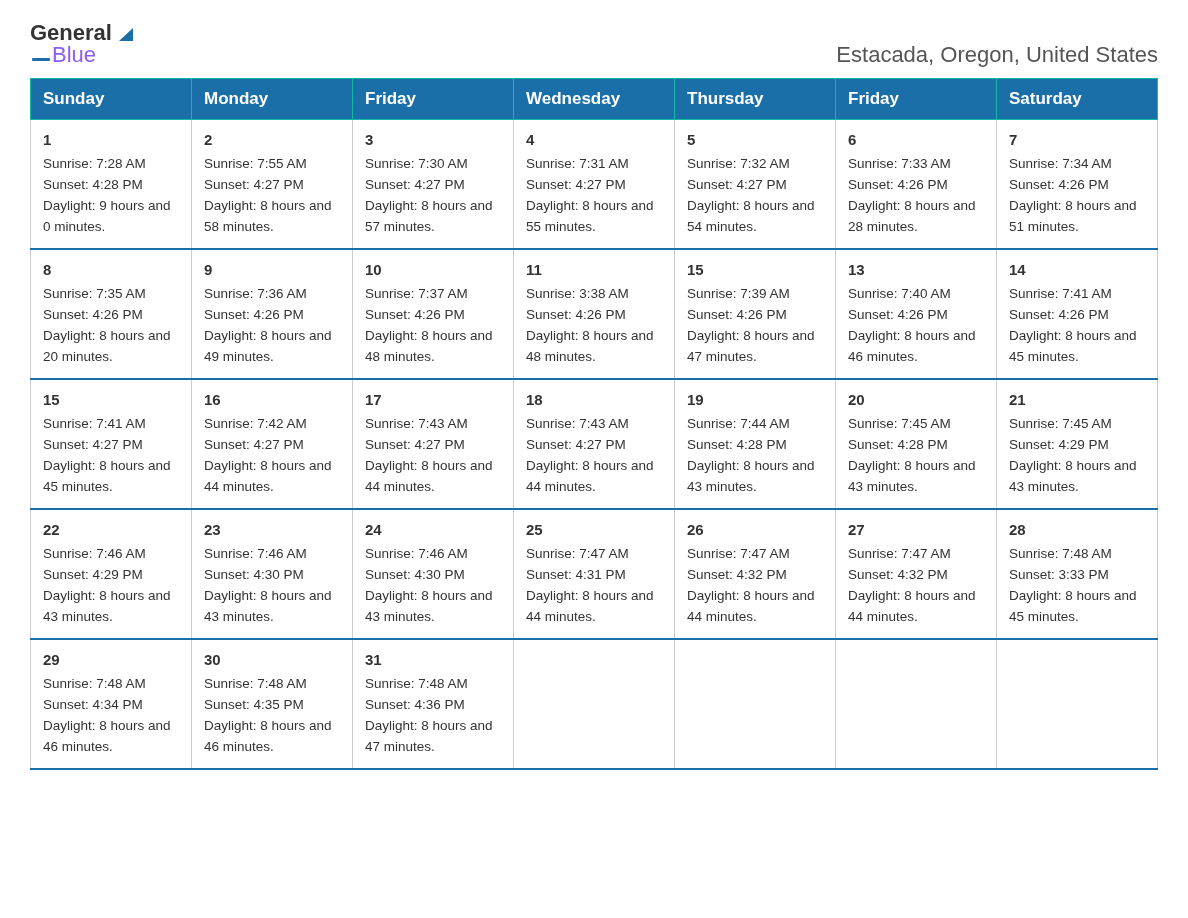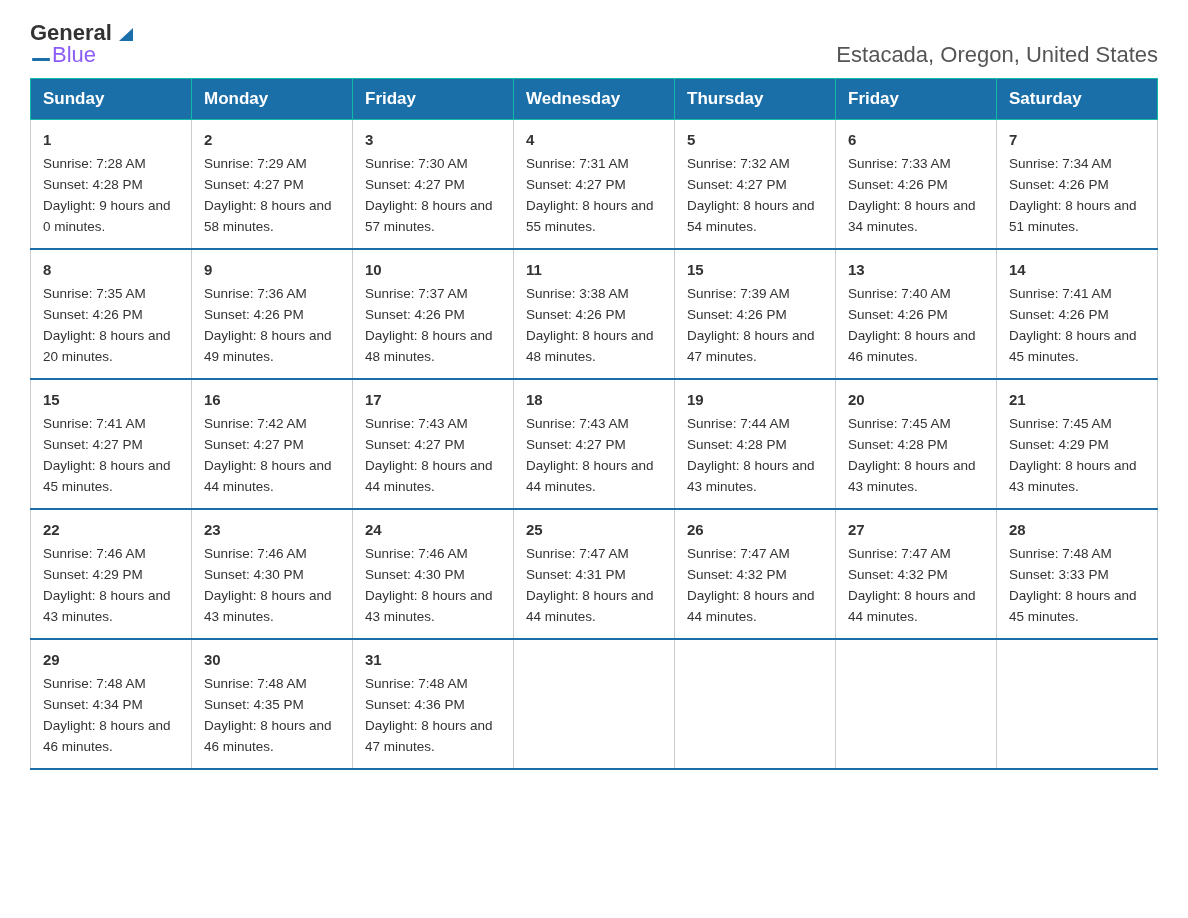--- a/index.html
+++ b/index.html
@@ -123,21 +123,21 @@
   <tbody id="calendar-body">
   <tr>
         <td>
         <span class="day-num">1</span>
         <span>Sunrise: 7:28 AM</span><br>
         <span>Sunset: 4:28 PM</span><br>
         <span>Daylight: 9 hours and 0 minutes.</span>
       </td>
         <td>
         <span class="day-num">2</span>
-        <span>Sunrise: 7:29 AM</span><br>
+        <span>Sunrise: 7:55 AM</span><br>
         <span>Sunset: 4:27 PM</span><br>
         <span>Daylight: 8 hours and 58 minutes.</span>
       </td>
         <td>
         <span class="day-num">3</span>
         <span>Sunrise: 7:30 AM</span><br>
         <span>Sunset: 4:27 PM</span><br>
         <span>Daylight: 8 hours and 57 minutes.</span>
       </td>
         <td>
@@ -149,21 +149,21 @@
         <td>
         <span class="day-num">5</span>
         <span>Sunrise: 7:32 AM</span><br>
         <span>Sunset: 4:27 PM</span><br>
         <span>Daylight: 8 hours and 54 minutes.</span>
       </td>
         <td>
         <span class="day-num">6</span>
         <span>Sunrise: 7:33 AM</span><br>
         <span>Sunset: 4:26 PM</span><br>
-        <span>Daylight: 8 hours and 34 minutes.</span>
+        <span>Daylight: 8 hours and 28 minutes.</span>
       </td>
         <td>
         <span class="day-num">7</span>
         <span>Sunrise: 7:34 AM</span><br>
         <span>Sunset: 4:26 PM</span><br>
         <span>Daylight: 8 hours and 51 minutes.</span>
       </td>
       </tr>
       <tr>
         <td>

